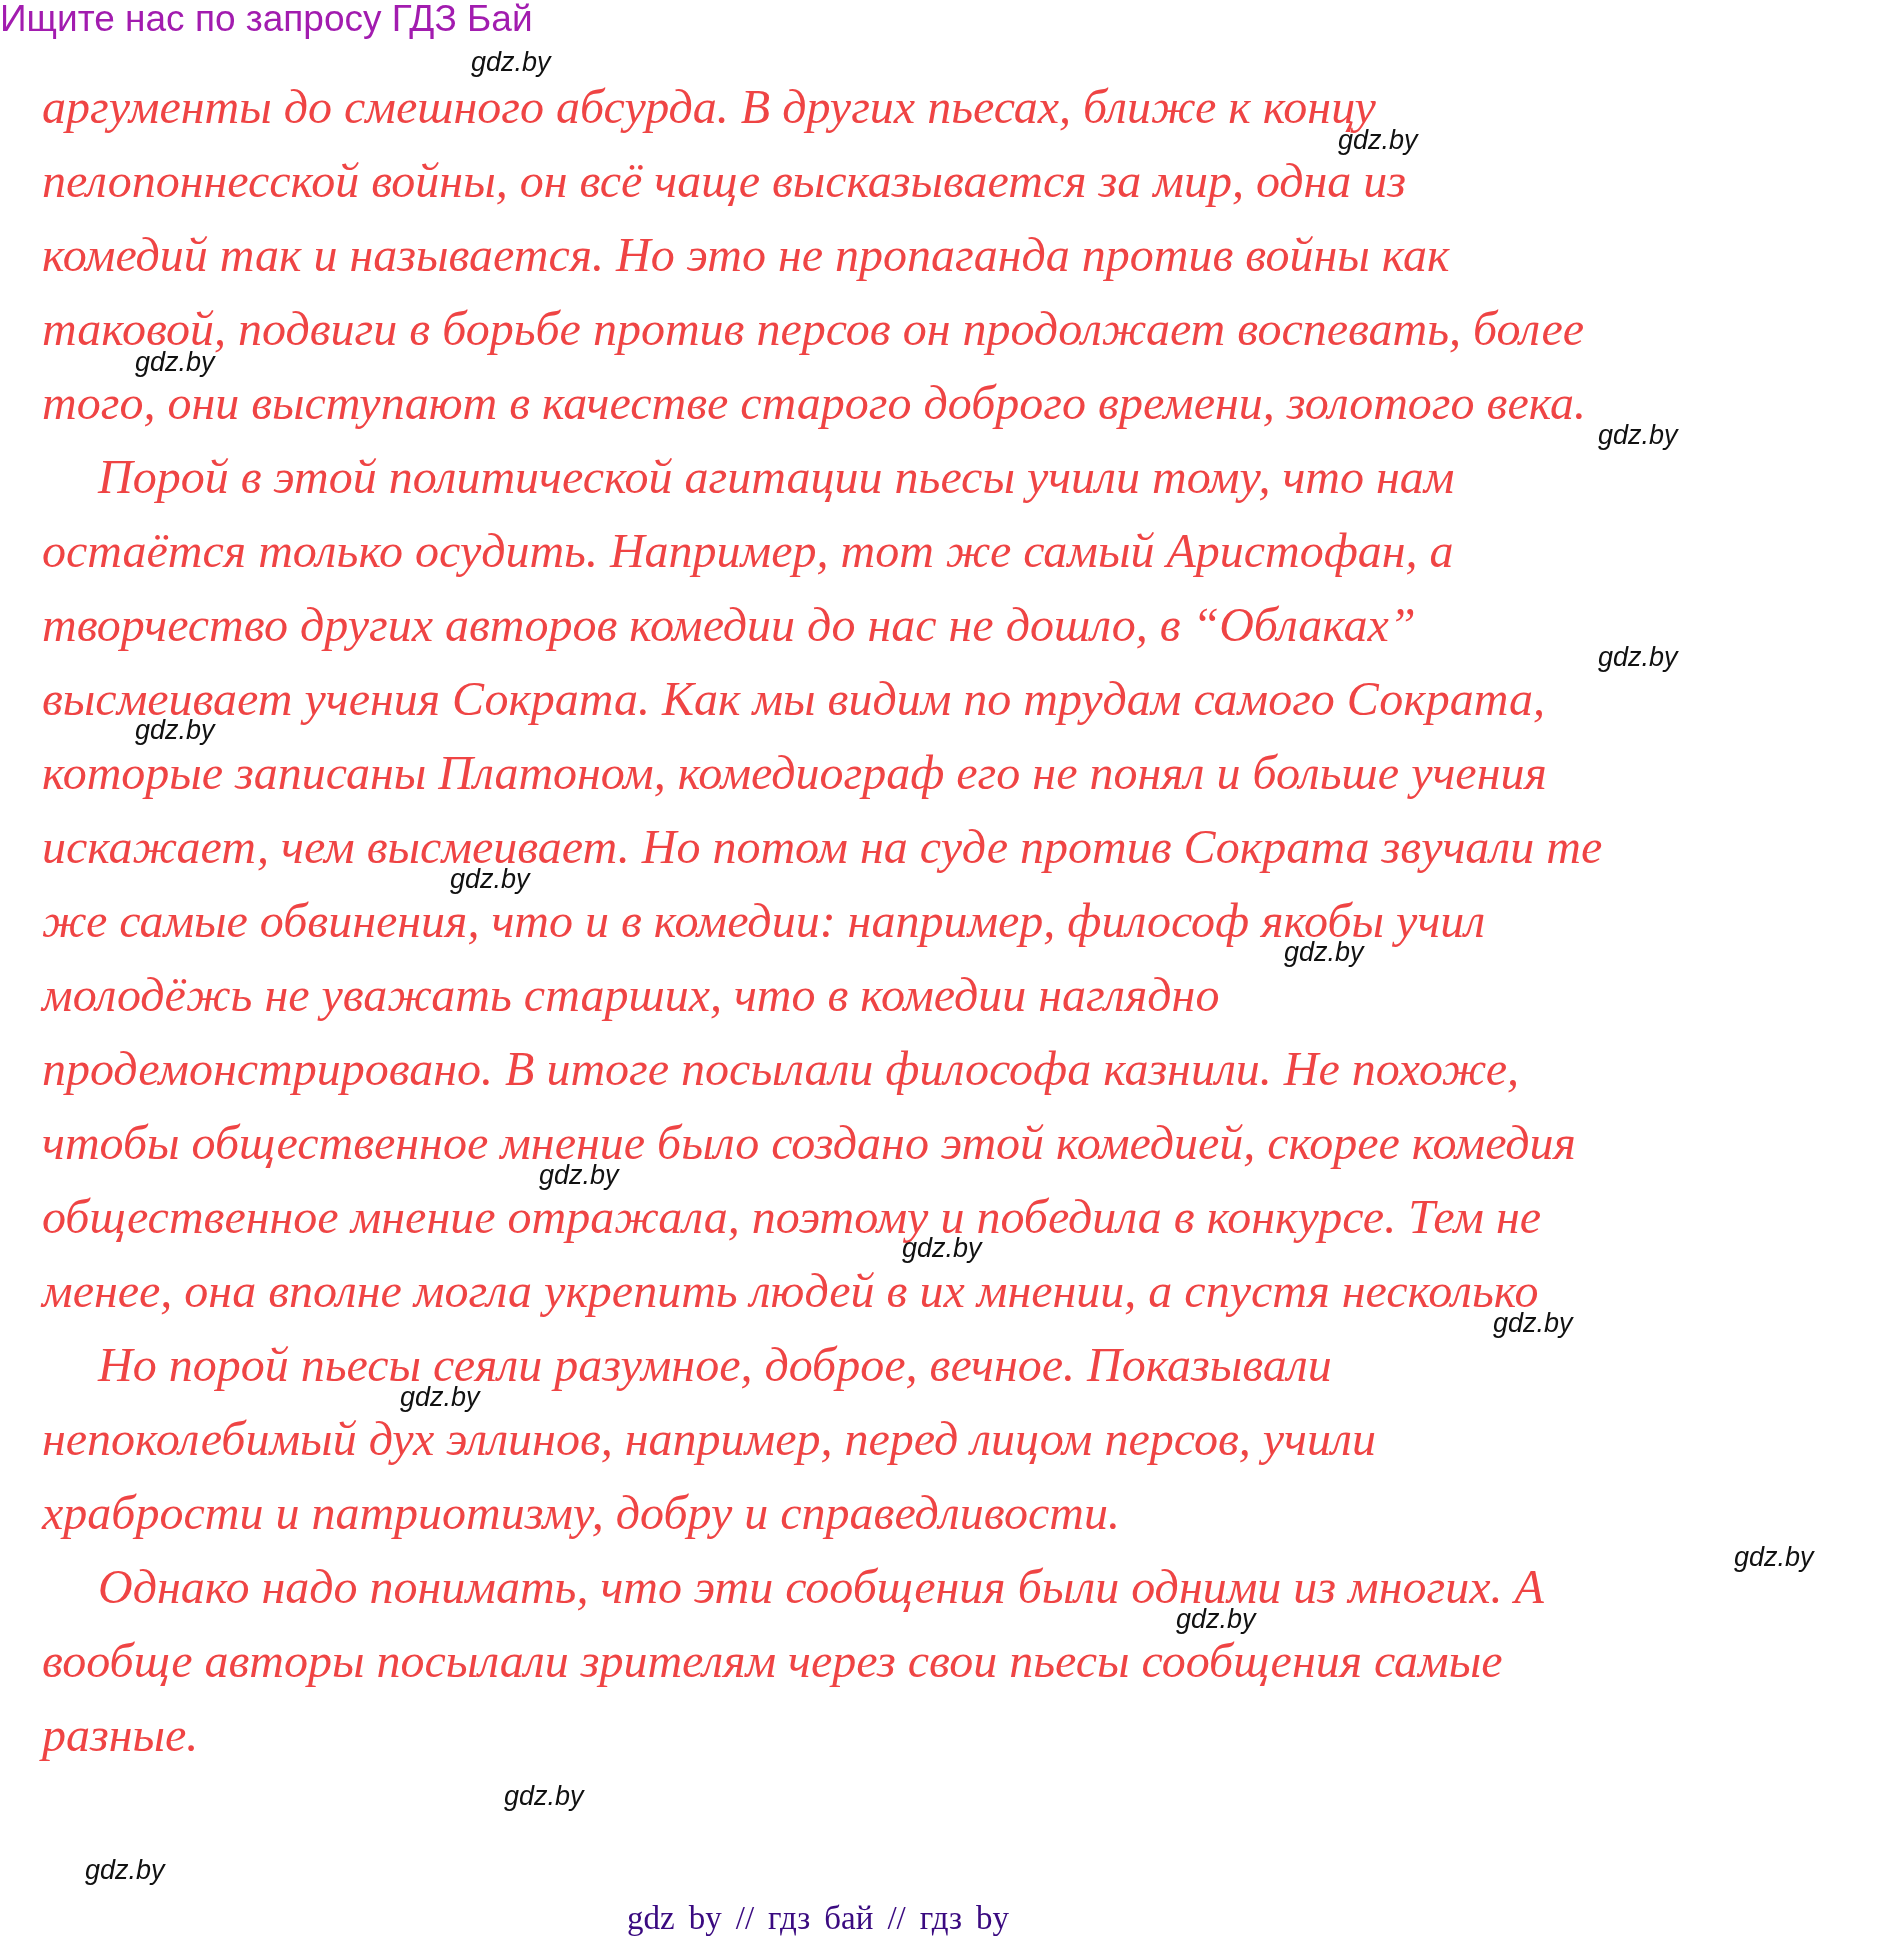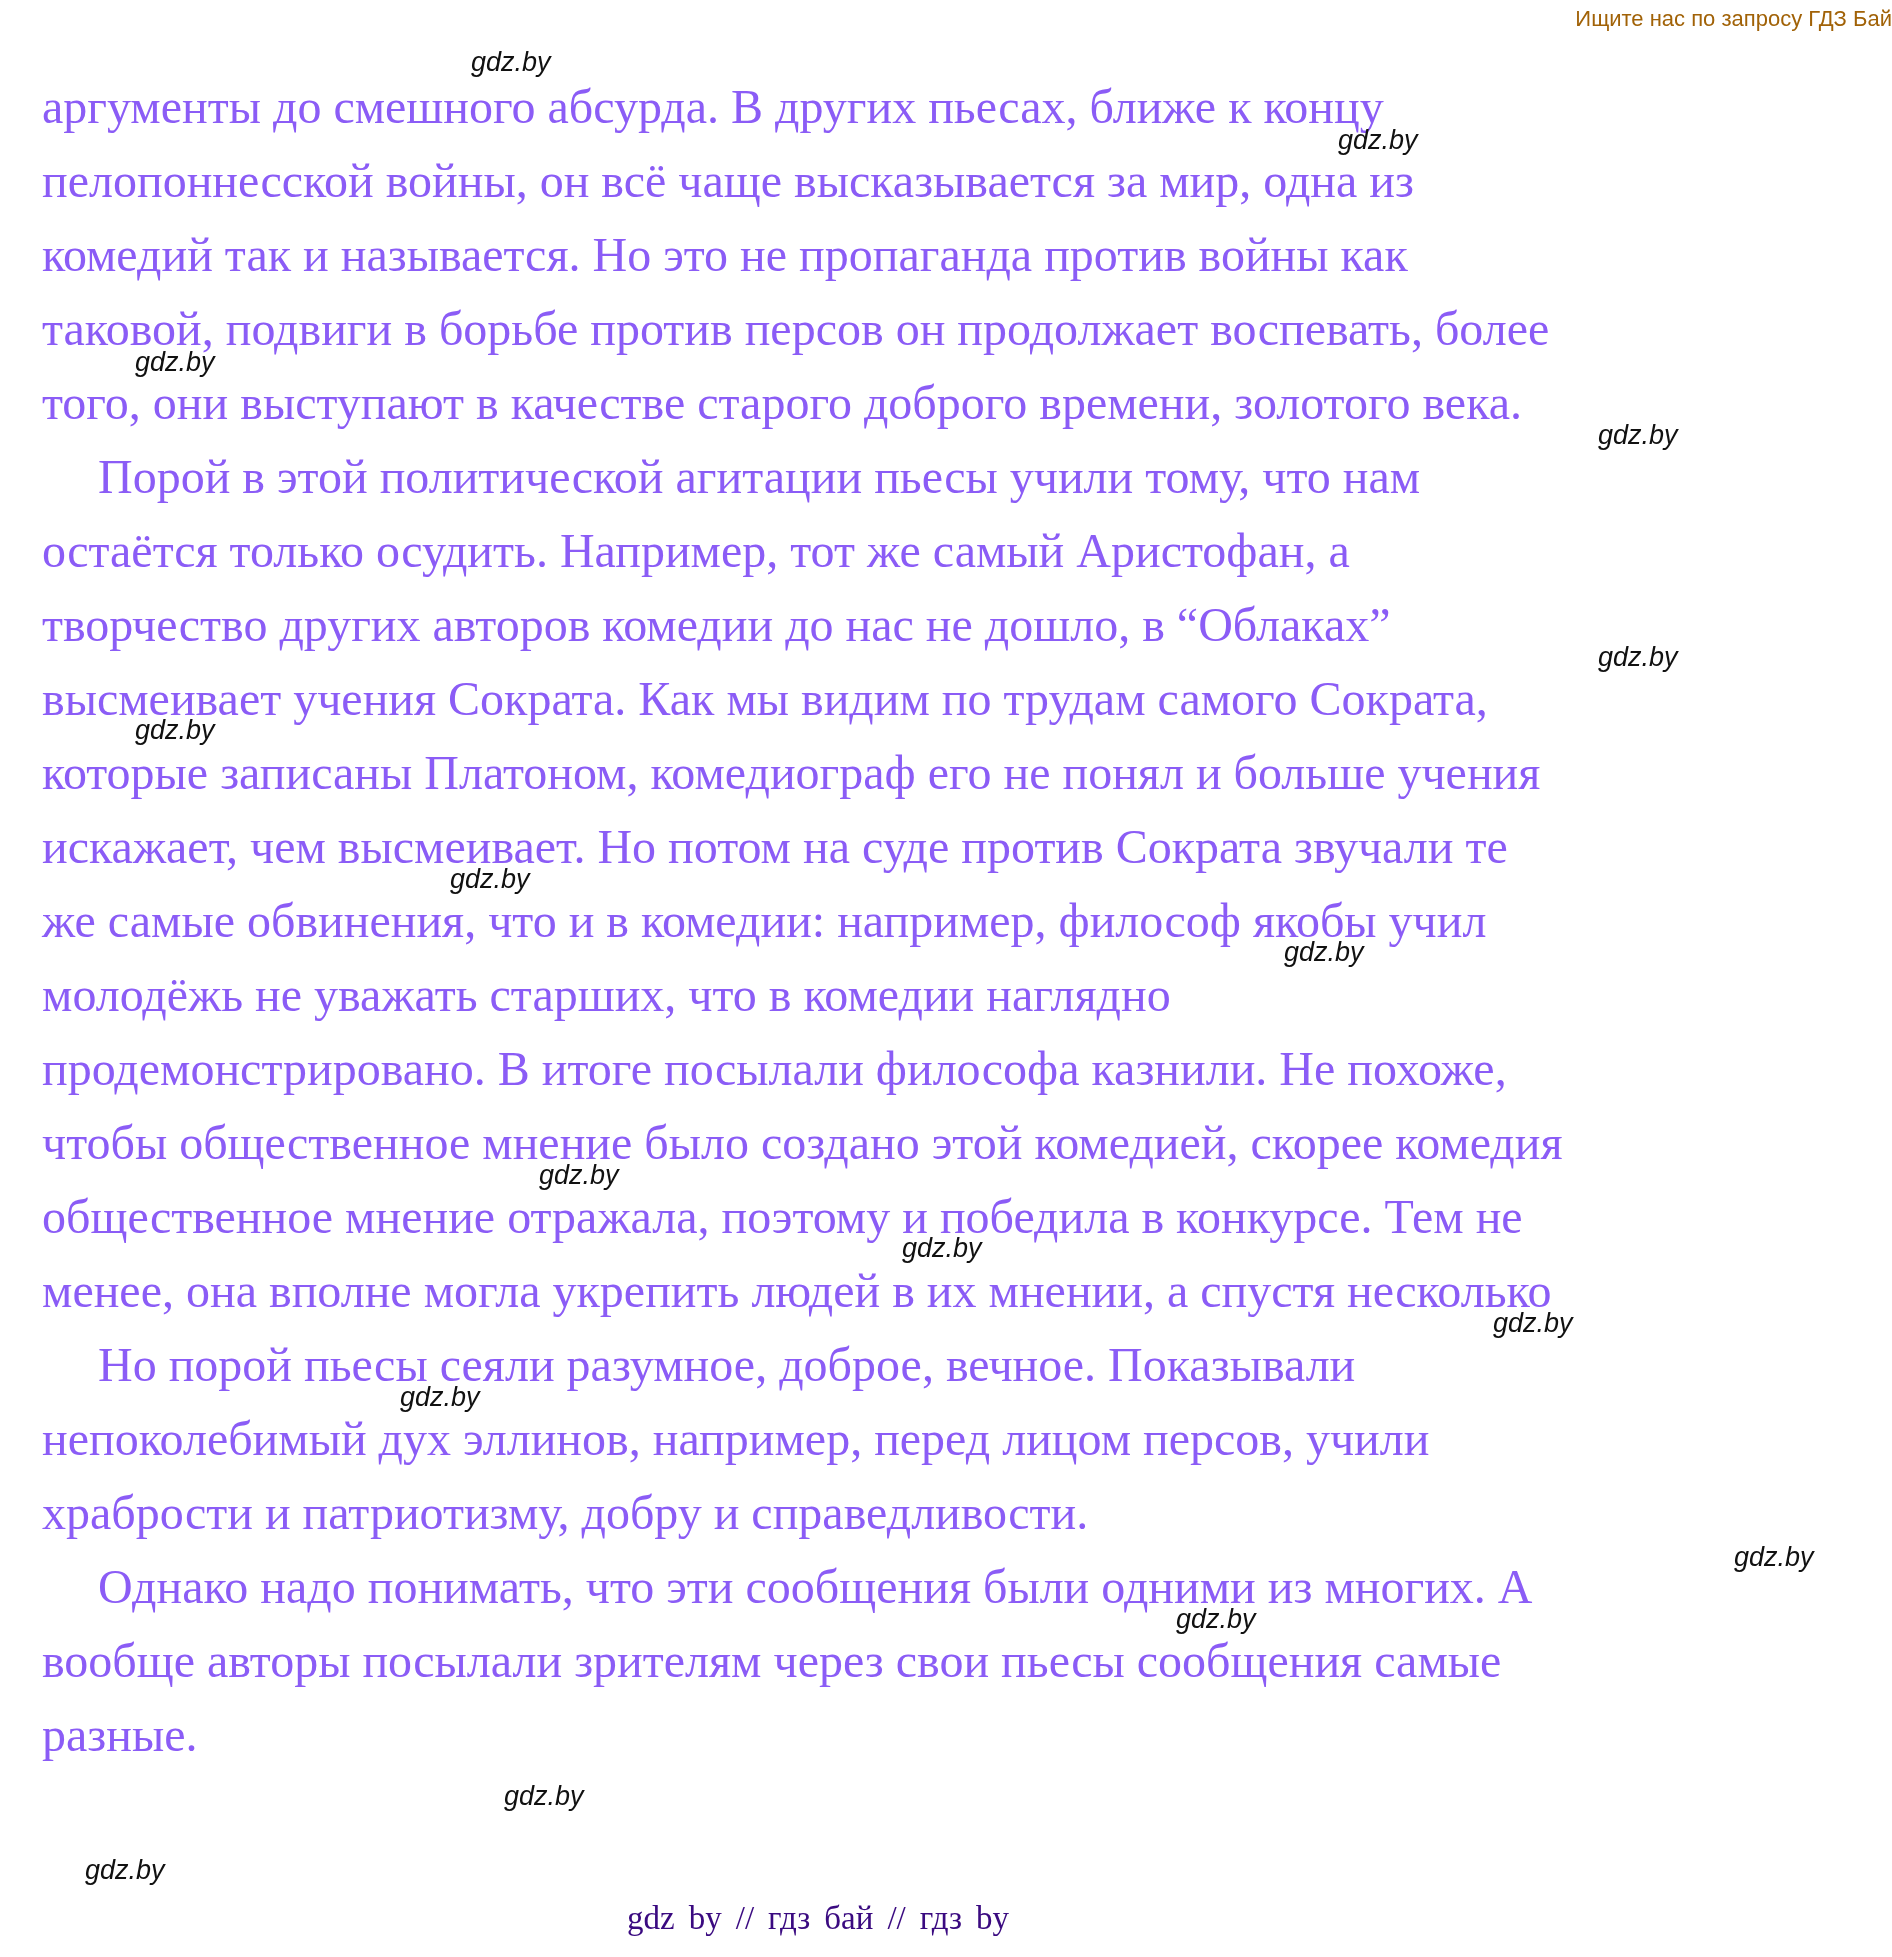--- a/index.html
+++ b/index.html
@@ -1,25 +1,25 @@
 <!DOCTYPE html>
 <html><head>
   <meta charset="utf-8">
   <style>
     html, body { margin: 0; padding: 0; background: #ffffff; }
     body { width: 1892px; height: 1957px; position: relative; overflow: hidden; }
     .header {
-      position: absolute; left: 0; top: 0; width: 1892px; text-align: right;
+      position: absolute; left: 0; top: 0; width: 1892px; text-align: left;
       font-family: "Liberation Sans", "DejaVu Sans", sans-serif;
-      font-size: 22px; line-height: 37px; color: #a16207;
+      font-size: 37px; line-height: 37px; color: #a21caf;
     }
     .text-block {
       position: absolute; left: 42px; top: 70px; width: 1834px;
       font-family: "Liberation Serif", "DejaVu Serif", serif;
-      font-size: 48px; color: #8b5cf6; line-height: 74px;
+      font-size: 48px; color: #ef4444; line-height: 74px; font-style: italic;
     }
     .line { white-space: nowrap; height: 74px; }
     .indent { padding-left: 56px; }
     .wm {
       position: absolute; font-family: "Liberation Sans", "DejaVu Sans", sans-serif;
       font-size: 27px; color: #111; line-height: 29px; white-space: nowrap; font-style: italic;
     }
     .footer {
       position: absolute; left: 0; top: 1900px; width: 1636px; text-align: center;
       font-family: Liberation Serif, serif;

